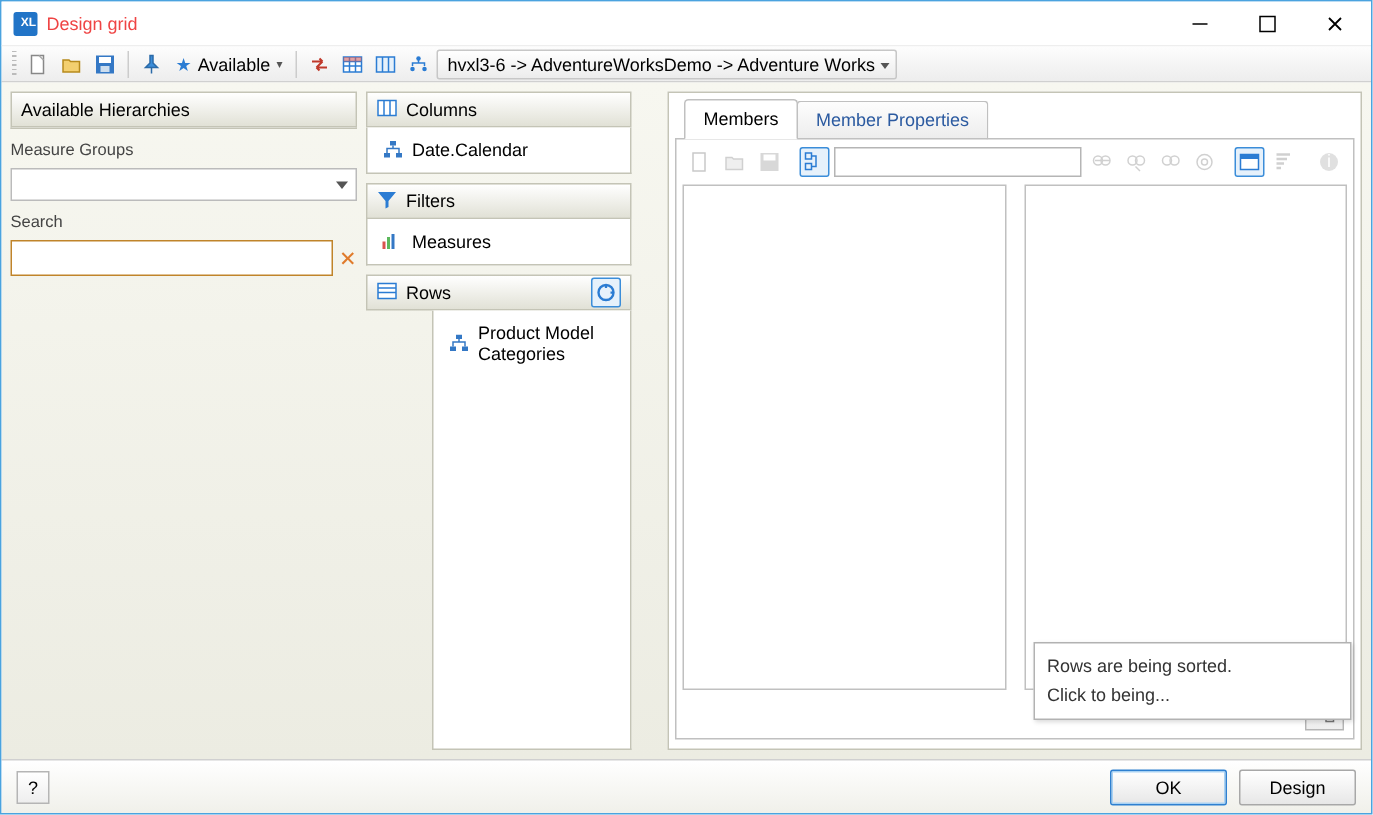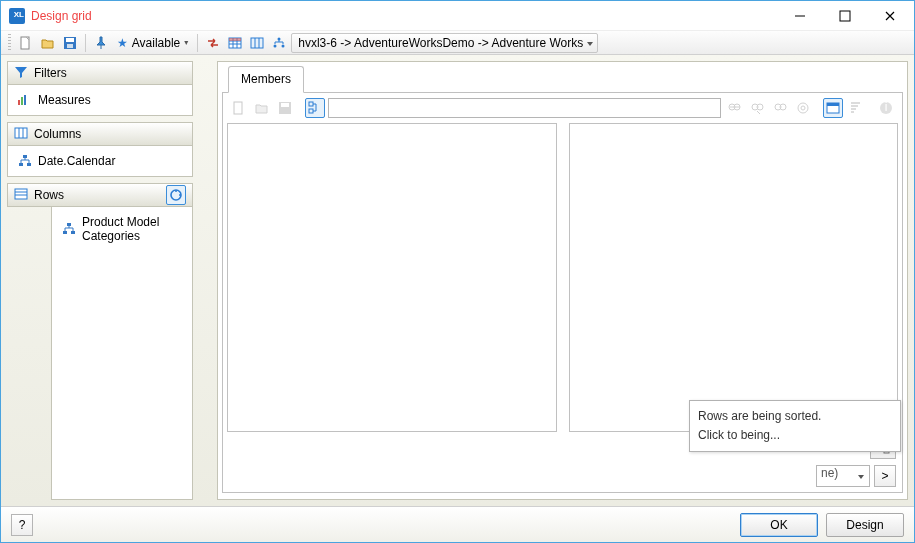--- a/index.html
+++ b/index.html
@@ -185,62 +185,86 @@
     </div>
   <div class="bc-area">
     <div class="bc-combo">
       <span>hvxl3-6 -&gt; AdventureWorksDemo -&gt; Adventure Works</span>
     </div>
   </div>
 </div>
 
 <div class="body">
 
+  <div class="col col-left">
+    <div class="panel" style="flex:0 0 auto;">
+      <div class="phead">
+        <span>Available Hierarchies</span>
+      </div>
+      <div class="pbody tree-wrap">
+        <div class="tree" id="hier-tree"></div>
+        <div class="vscroll">
+          <div class="up">▲</div>
+        </div>
+
+      </div>
+    </div>
+
+    <div class="label-small">Measure Groups</div>
+    <div class="combo-wrap">
+      <input class="combo" value="" style="">
+    </div>
+    <div class="label-small">Search</div>
+    <div class="search-row">
+      <input value="" style="">
+      <span class="clear-x">✕</span>
+    </div>
+  </div>
 
   <div class="col col-mid">
-
-    <div class="panel filters-panel">
-      <div class="phead">
-        <span><svg class="ico" viewBox="0 0 14 14">
-              <path d="M1 2h12L8 8v4l-2 1V8z" fill="#2b7cd3"></path>
-            </svg></span>
-        <span>Filters</span>
-      </div>
-      <div class="pbody">
-        <div class="midlist" id="filters-list">
-            <div class="meas-item">
-              <span class="meas-icon">
-                <span></span>
-                <span></span>
-                <span></span>
-              </span>
-              <span>Measures</span>
-            </div>
-          </div>
-      </div>
-    </div>
 
     <div class="panel columns-panel">
       <div class="phead">
         <span><svg class="ico" viewBox="0 0 14 14">
               <rect x="1" y="2" width="12" height="10" fill="#fff" stroke="#2b7cd3"></rect>
               <path d="M5 2v10M9 2v10" stroke="#2b7cd3"></path>
             </svg></span>
         <span>Columns</span>
       </div>
       <div class="pbody">
         <div class="midlist" id="columns-list">
             <div class="dim-item">
               <span class="dim-icon"><svg viewBox="0 0 14 12">
                   <rect x="5" y="0" width="4" height="3" fill="#3478c5"></rect>
                   <rect x="1" y="8" width="4" height="3" fill="#3478c5"></rect>
                   <rect x="9" y="8" width="4" height="3" fill="#3478c5"></rect>
                   <path d="M7 3v2M7 5H3v3M7 5h4v3" stroke="#3478c5" fill="none"></path>
                 </svg></span>
               <span>Date.Calendar</span>
+            </div>
+          </div>
+      </div>
+    </div>
+
+    <div class="panel filters-panel">
+      <div class="phead">
+        <span><svg class="ico" viewBox="0 0 14 14">
+              <path d="M1 2h12L8 8v4l-2 1V8z" fill="#2b7cd3"></path>
+            </svg></span>
+        <span>Filters</span>
+      </div>
+      <div class="pbody">
+        <div class="midlist" id="filters-list">
+            <div class="meas-item">
+              <span class="meas-icon">
+                <span></span>
+                <span></span>
+                <span></span>
+              </span>
+              <span>Measures</span>
             </div>
           </div>
       </div>
     </div>
 
     <div class="panel rows-panel" style="flex:1;">
       <div class="phead">
         <span><svg class="ico" viewBox="0 0 14 14">
               <rect x="1" y="2" width="12" height="10" fill="#fff" stroke="#2b7cd3"></rect>
               <path d="M1 5h12M1 8h12" stroke="#2b7cd3"></path>
@@ -267,20 +291,21 @@
           </div>
       </div>
     </div>
 
   </div>
 
   <div class="col col-right">
     <div class="right-inner">
       <div class="tabs">
         <div class="tab active">Members</div>
+        <div class="tab">Member Properties</div>
       </div>
 
       <div class="tab-body">
         <div class="mini-tb">
           <div class="tbtn disabled">
               <svg class="ico" viewBox="0 0 14 14">
                 <rect x="2" y="1" width="8" height="12" fill="#fff" stroke="#888"></rect>
               </svg>
             </div>
           <div class="tbtn disabled">
@@ -365,27 +390,20 @@
                 <path d="M6 4h4v4" stroke="#777" fill="none"></path>
               </svg>
             </div>
 
           <div class="tooltip">
             <div>Rows are being sorted.</div>
             <div>Click to being...</div>
           </div>
         </div>
 
-        <div class="bottom-row">
-          <div style="flex:1"></div>
-          <div class="sel" style="min-width:54px;">
-            <span>ne)</span>
-          </div>
-          <div class="btn-sq">&gt;</div>
-        </div>
       </div>
     </div>
   </div>
 
 </div>
 
 <div class="footer">
   <div class="help">?</div>
   <div class="spacer"></div>
   <button class="btn primary">OK</button>

